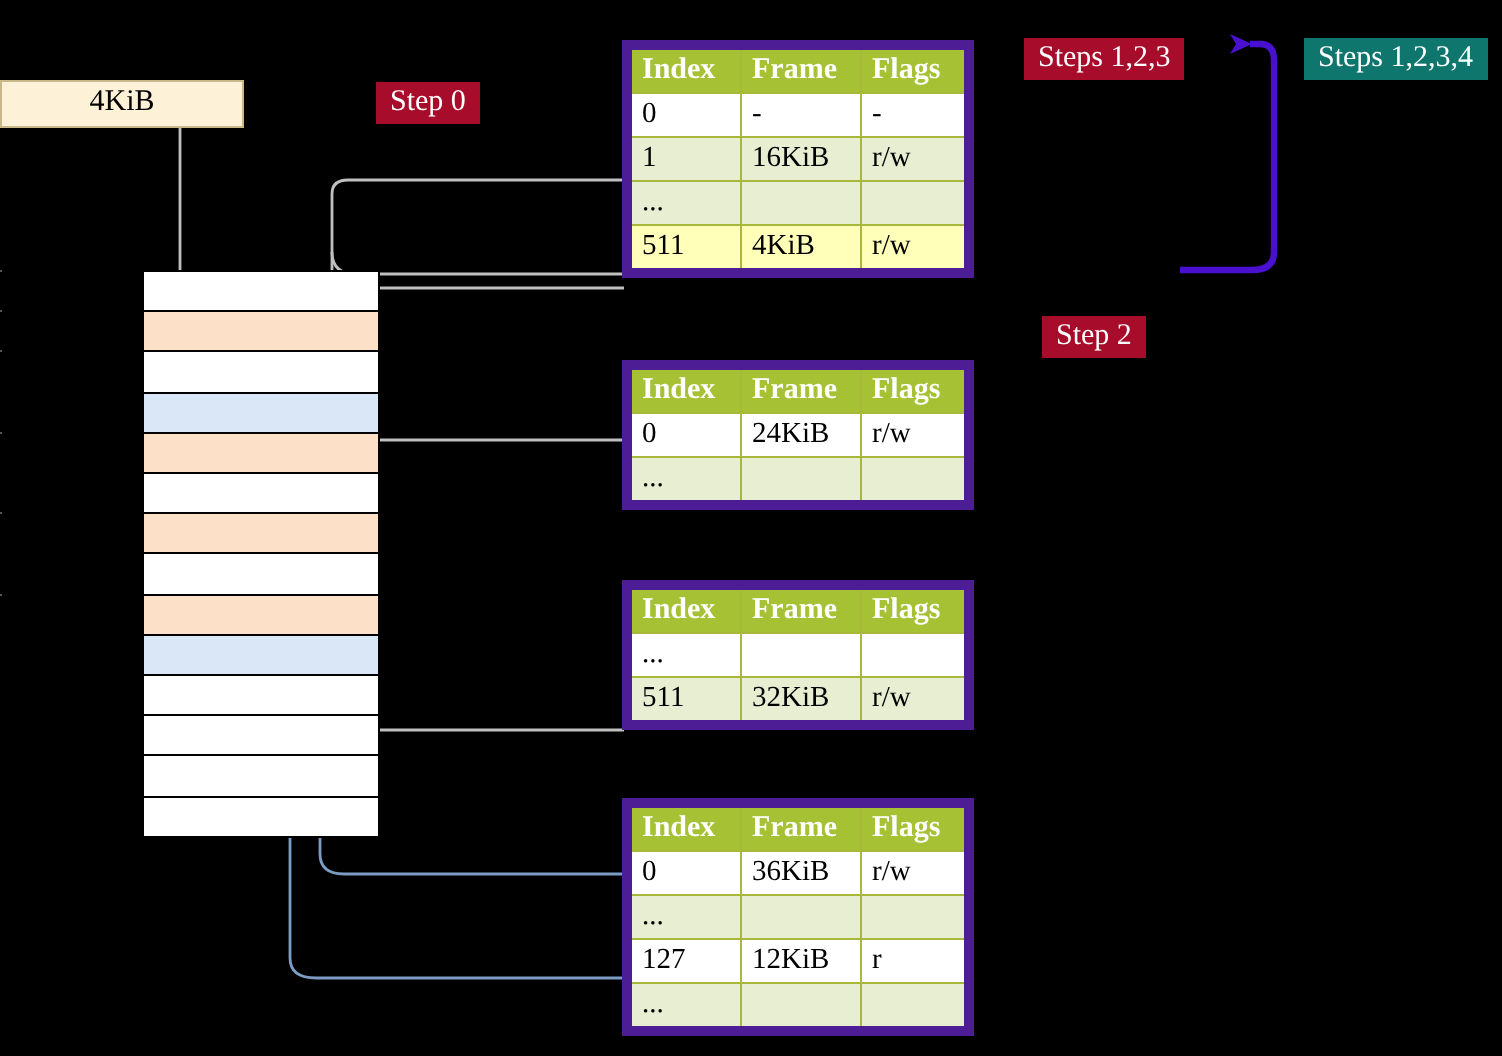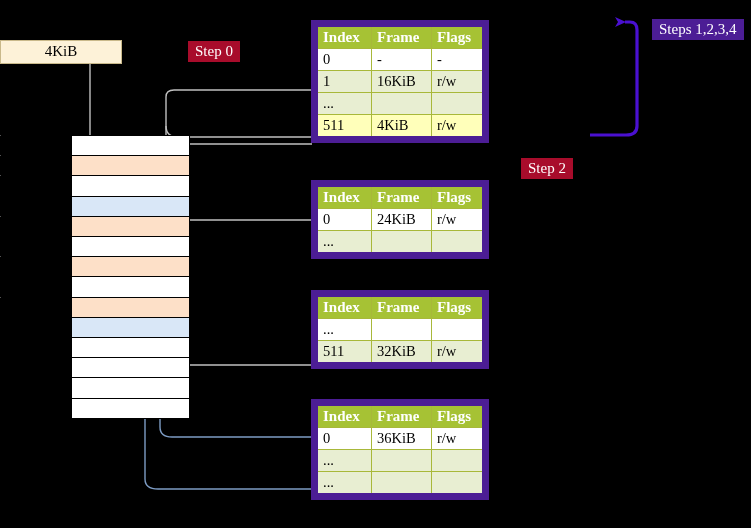--- a/index.html
+++ b/index.html
@@ -2,21 +2,21 @@
 <html><head>
 <meta charset="utf-8">
 <style>
   html,body{margin:0;padding:0;background:#000;}
   body{width:751px;height:528px;position:relative;overflow:hidden;
        font-family:"Liberation Serif",serif;color:#000;}
   .stage{position:absolute;left:0;top:0;width:751px;height:528px;}
 
   
   .ptable{position:absolute;border-collapse:collapse;background:#fff;
-          border:7px solid #4c1d95;font-size:14.5px;}
+          border:5px solid #4c1d95;font-size:14.5px;}
   .ptable td,.ptable th{border:1px solid #a8b83a;padding:2px 5px;
           text-align:left;height:18px;box-sizing:border-box;
           font-weight:normal;white-space:nowrap;}
   .ptable th{background:#a6c234;color:#ffffff;font-weight:bold;font-size:15px;}
   .ptable td.c-idx{width:57px;}
   .ptable td.c-frm{width:60px;}
   .ptable td.c-flg{width:54px;}
   .ptable th.c-idx{width:57px;}
   .ptable th.c-frm{width:60px;font-family:Liberation Serif, serif;}
   .ptable th.c-flg{width:54px;}
@@ -25,21 +25,21 @@
   tr.r-hl    td{background:#ffffba;}
 
   
   .kbox{position:absolute;background:#fdf2d8;border:1px solid #c9b98a;
         text-align:center;font-size:15px;line-height:20px;}
 
   
   .badge{position:absolute;color:#ffffff;font-size:15px;line-height:18px;
          padding:1px 7px 2px 7px;white-space:nowrap;}
   .badge.red{background:#a80c2b;}
-  .badge.blue{background:#4c1d95;}
+  .badge.blue{background:#0f766e;}
 
   
   .memcol{position:absolute;}
   .memrow{position:absolute;left:0;border:1px solid #000000;
           box-sizing:border-box;}
   .m-white{background:#ffffff;}
   .m-orange{background:#fde0c8;}
   .m-blue{background:#d9e7f7;}
   .tick{position:absolute;background:#555555;height:1px;}
 
@@ -81,20 +81,21 @@
 
     <path d="M 590 135 L 626 135 Q 637 135 637 126 L 637 30 Q 637 22 630 22 L 625 22" fill="none" stroke="#4a10d0" stroke-width="3.2" marker-end="url(#ah-purple)"></path>
   </svg>
 
   <div class="kbox" style="left:0px;top:40px;width:120px;height:22px;">
     <span>4KiB</span>
   </div>
 
   <div class="badge red" style="left:188px;top:41px;">Step 0</div>
 
+  <div class="badge red" style="left:512px;top:19px;">Steps 1,2,3</div>
 
   <div class="badge blue" style="left:652px;top:19px;">Steps 1,2,3,4</div>
 
   <div class="badge red" style="left:521px;top:158px;">Step 2</div>
 
   <div class="memcol" style="left:71px;top:135px;width:119px;height:282px;">
       <div class="memrow m-white" style="top: 0px; height: 21.2px; width: 119px;"></div>
       <div class="memrow m-orange" style="top: 20.2px; height: 21.2px; width: 119px;"></div>
       <div class="memrow m-white" style="top: 40.4px; height: 21.2px; width: 119px;"></div>
       <div class="memrow m-blue" style="top: 60.6px; height: 21.2px; width: 119px;"></div>
@@ -198,20 +199,25 @@
         <tr class="r-white">
           <td class="c-idx">0</td>
           <td class="c-frm">36KiB</td>
           <td class="c-flg">r/w</td>
         </tr>
         <tr class="r-tint">
           <td class="c-idx">...</td>
           <td class="c-frm"></td>
           <td class="c-flg"></td>
         </tr>
+        <tr class="r-white">
+          <td class="c-idx">127</td>
+          <td class="c-frm">12KiB</td>
+          <td class="c-flg">r</td>
+        </tr>
         <tr class="r-tint">
           <td class="c-idx">...</td>
           <td class="c-frm"></td>
           <td class="c-flg"></td>
         </tr>
       </tbody>
   </table>
 
 <div class="tick" style="left: -16px; top: 135px; width: 17px; position: absolute;"></div>
     <div class="tick" style="left: -16px; top: 155.2px; width: 17px; position: absolute;"></div>

